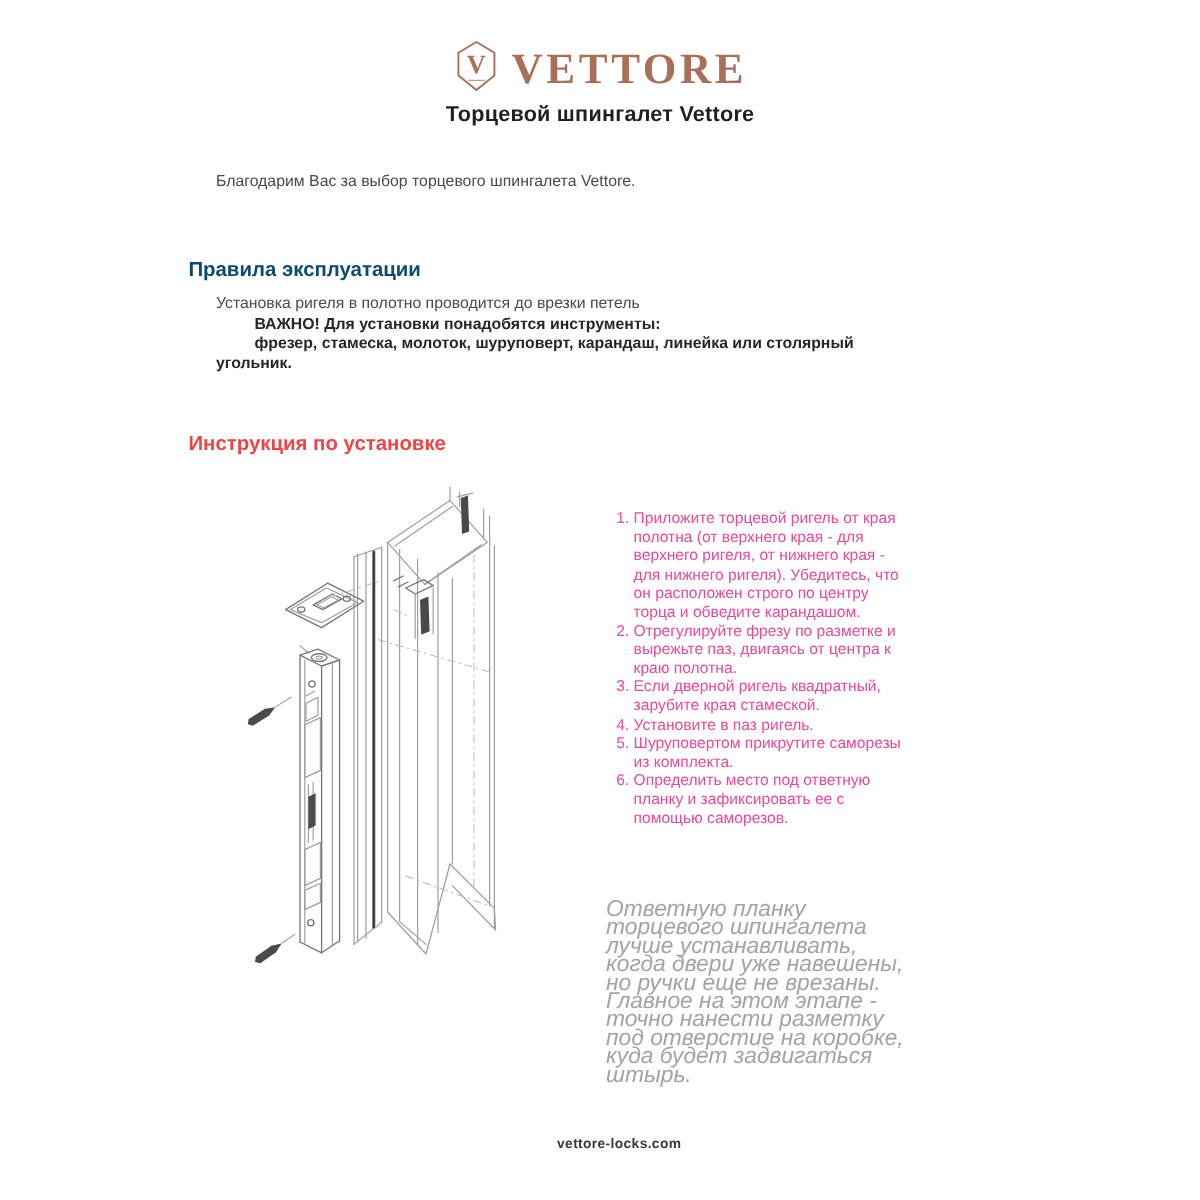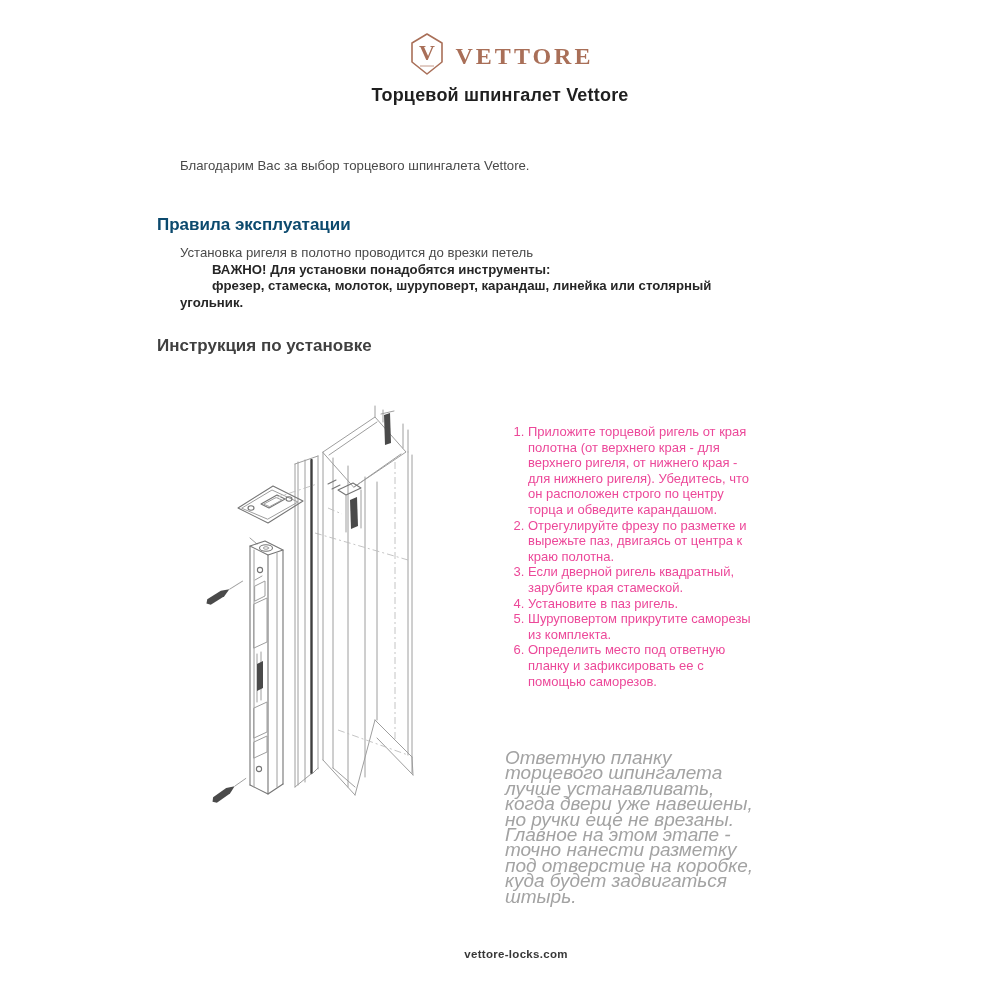--- a/index.html
+++ b/index.html
@@ -6,34 +6,34 @@
   html,body { background:#ffffff; }
   .page {
     position:relative; width:1000px; height:1000px; background:#ffffff;
     font-family:"Liberation Sans","DejaVu Sans",sans-serif; color:#3d3d3d; overflow:hidden;
   }
   
   .logo { position:absolute; top:32px; left:0; width:100%; display:flex; justify-content:center; align-items:center; gap:9px; }
   .logo .emblem { width:40px; height:44px; }
   .logo .wordmark {
     font-family:"Liberation Serif","DejaVu Serif",serif;
-    font-size:24px; letter-spacing:3px; font-weight:600; color:#a96f58; padding-top:4px;
+    font-size:36px; letter-spacing:3px; font-weight:600; color:#a96f58; padding-top:4px;
   }
   
   .title { position:absolute; top:85px; left:0; width:100%; text-align:center;
     font-size:18px; font-weight:800; color:#1f1f1f; letter-spacing:0.2px; }
   
-  .intro { position:absolute; top:158px; left:180px; width:600px; font-size:13.2px; color:#4a4a4a; }
+  .intro { position:absolute; top:143px; left:180px; width:600px; font-size:13.2px; color:#4a4a4a; }
   
   .rules-heading { position:absolute; top:215px; left:157px; font-size:17px; font-weight:800; color:#0c4a6e; }
   .rules-body { position:absolute; top:245px; left:180px; width:555px; font-size:13.2px; line-height:16.6px; }
   .rules-body .plain { color:#4a4a4a; font-weight:400; }
   .rules-body .strong { color:#262626; font-weight:700;margin-left:32px; }
   
-  .install-heading { position:absolute; top:336px; left:157px; font-size:17px; font-weight:800; color:#404040; }
+  .install-heading { position:absolute; top:360px; left:157px; font-size:17px; font-weight:800; color:#ef4444; }
   .diagram { position:absolute; top:402px; left:205px; width:310px; height:480px; }
   .steps { position:absolute; top:424px; left:508px; width:248px; }
   .steps ol { padding-left:20px; font-size:13px; line-height:15.6px; color:#ec4899; }
   .steps li { margin:0; }
   .tip { position:absolute; top:750px; left:505px; width:252px;
     font-size:19px; line-height:15.4px; font-style:italic; color:#a3a3a3; }
   
   .footer { position:absolute; top:944px; left:16px; width:100%; text-align:center; }
   .footer a { font-size:11.5px; font-weight:700; color:#383838; text-decoration:none; letter-spacing:0.3px; }
   svg .ln  { stroke:#9e9e9e; stroke-width:1; fill:none; stroke-linecap:round; stroke-linejoin:round; }

